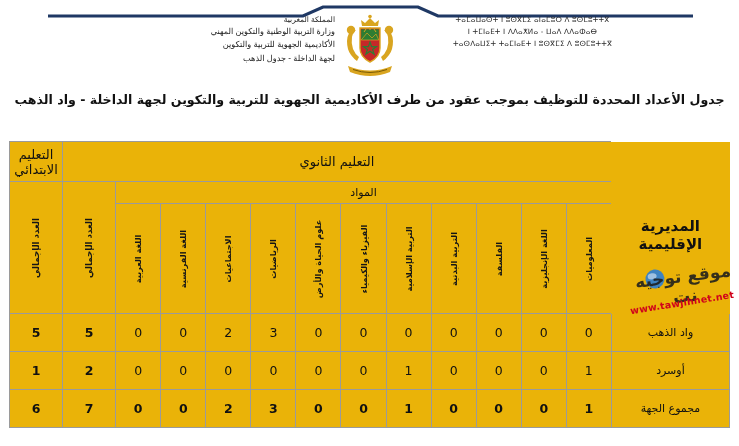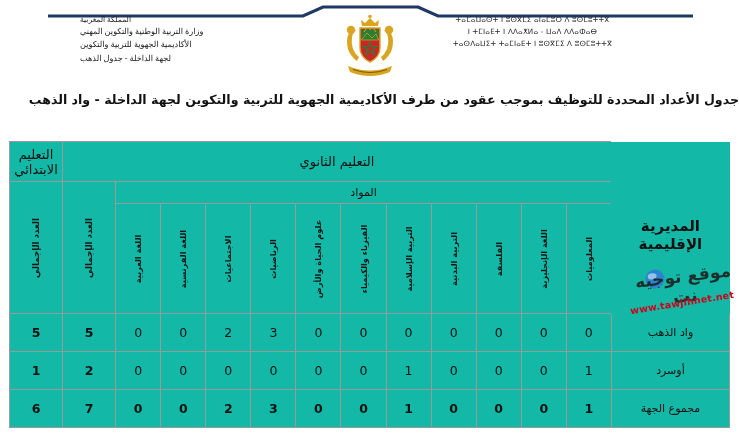--- a/index.html
+++ b/index.html
@@ -35,25 +35,25 @@
     gap: 4px;
   }
   .lh-block {
     width: 255px;
     display: flex;
     flex-direction: column;
     gap: 1px;
     padding-top: 2px;
   }
   .lh-ar {
-    text-align: left;
+    text-align: right;
     font-size: 8.2px;
     line-height: 1.48;
     color: #1b1b1b;
-    font-family: Liberation Serif, serif;
+    font-family: Liberation Sans, sans-serif;
     white-space: nowrap;
   }
   .lh-ar.l1 { font-size: 7.6px; }
   .lh-tif {
     text-align: center;
     font-size: 7.2px;
     line-height: 1.55;
     color: #2a2a2a;
     letter-spacing: .2px;
     white-space: nowrap;
@@ -63,20 +63,21 @@
     width: 62px; height: 74px;
     position: relative;
     flex: 0 0 62px;
   }
 
   
   .doc-title {
     position: absolute;
     left: 0; top: 92px;
     width: 739px;
+    text-align: center;
     font-size: 12.6px;
     font-weight: bold;
     color: #111111;
     letter-spacing: 0;
   }
 
   
   .table-wrap {
     position: absolute;
     left: 9px; top: 141px;
@@ -86,21 +87,21 @@
     border-collapse: collapse;
     width: 721px;
     table-layout: fixed;
     direction: rtl;
   }
   table.grid td, table.grid th {
     border: 1px solid #9a9a9a;
     padding: 0;
     font-weight: normal;
     color: #111;
-    background: #14b8a6;
+    background: #eab308;
     text-align: center;
     vertical-align: middle;
   }
   .hdr-group {
     font-size: 13px;
     font-weight: bold;
     height: 40px;
   }
   .hdr-sub {
     font-size: 11px;

